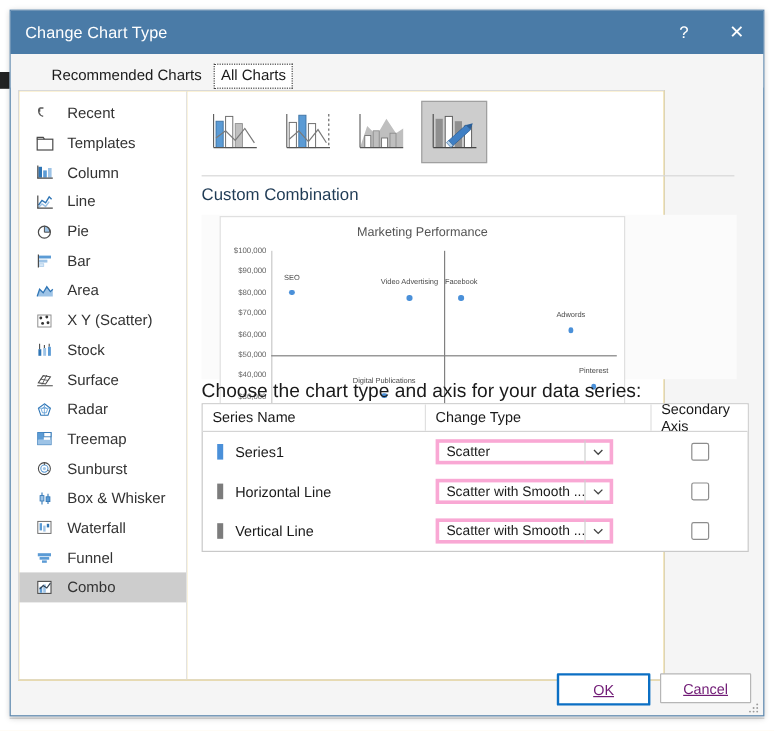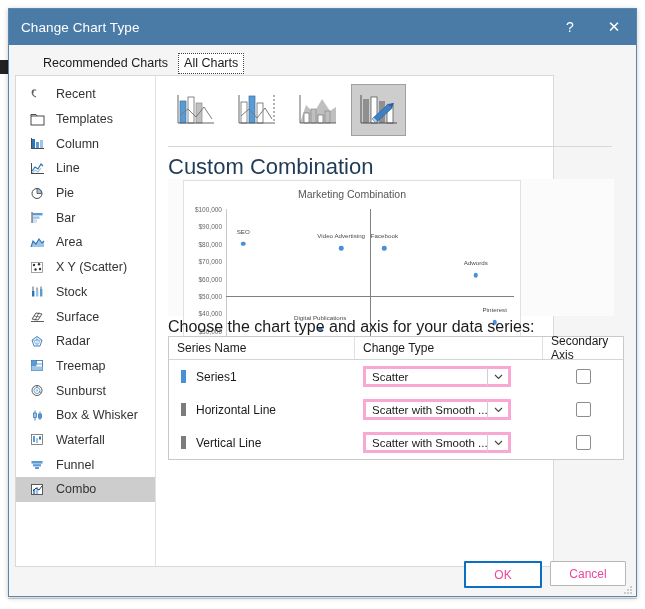--- a/index.html
+++ b/index.html
@@ -179,21 +179,21 @@
   }
   .thumb.selected {
     background: #cdcdcd;
     border: 1px solid #a0a0a0;
   }
 
   .combo-heading {
     position: absolute;
     left: 12px;
     top: 78px;
-    font-size: 22px;
+    font-size: 14px;
     color: #1f3b55;
     font-family: "Liberation Sans", sans-serif;
   }
   .divider-line {
     position: absolute;
     left: 12px;
     top: 70px;
     width: 444px;
     height: 1px;
     background: #d8d8d8;
@@ -412,22 +412,23 @@
   .btn {
     width: 74px;
     height: 23px;
     font-size: 12px;
     background: #ffffff;
     border: 1px solid #b6b6b6;
     display: flex;
     align-items: center;
     justify-content: center;
     cursor: default;
-    color: #ec4899;
+    color: #701a75;
     border-radius: 1px;
+    text-decoration: underline;
   }
   .btn.primary { border: 2px solid #0b6fc4; }
   .resize-grip {
     position: absolute;
     right: 3px;
     bottom: 2px;
     width: 10px;
     height: 10px;
   }
 </style>
@@ -712,21 +713,21 @@
             </g>
           </svg>
         </div>
       </div>
 
       <div class="divider-line"></div>
       <div class="combo-heading">Custom Combination</div>
 
       <div class="preview-outer">
         <div class="preview">
-          <div class="chart-title">Marketing Combination</div>
+          <div class="chart-title">Marketing Performance</div>
           <div class="axis-y-line"></div>
           <div class="axis-x-line"></div>
           <div class="plot">
 
             <div class="ytick" style="top:0%">$100,000</div>
             <div class="ytick" style="top:10%">$90,000</div>
             <div class="ytick" style="top:20%">$80,000</div>
             <div class="ytick" style="top:30%">$70,000</div>
             <div class="ytick" style="top:40%">$60,000</div>
             <div class="ytick" style="top:50%">$50,000</div>

